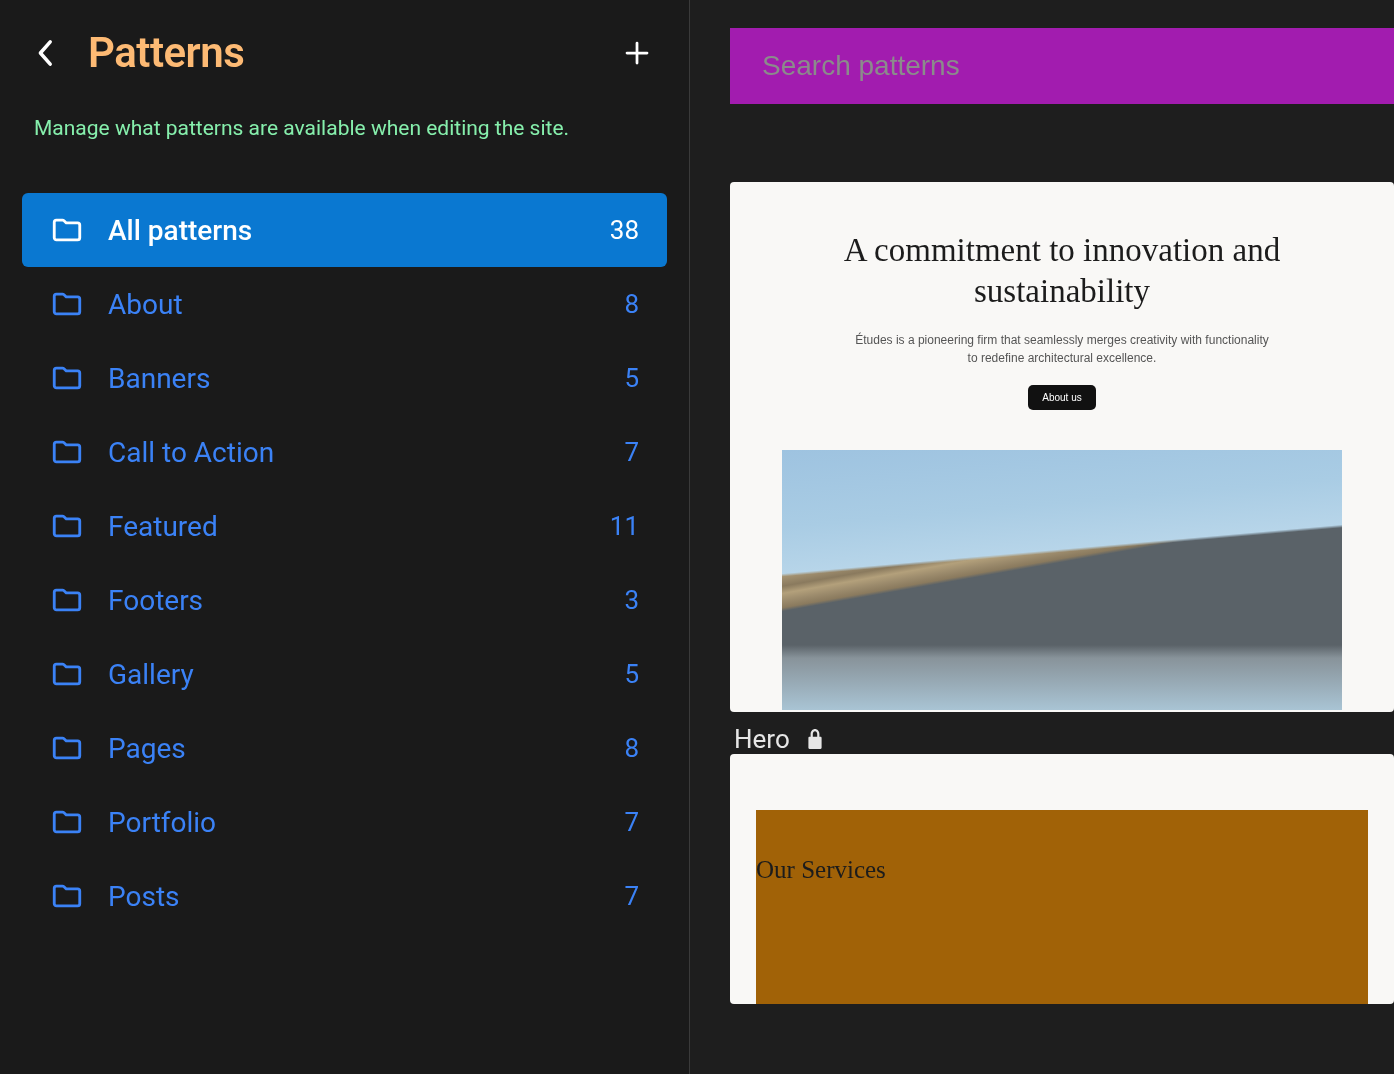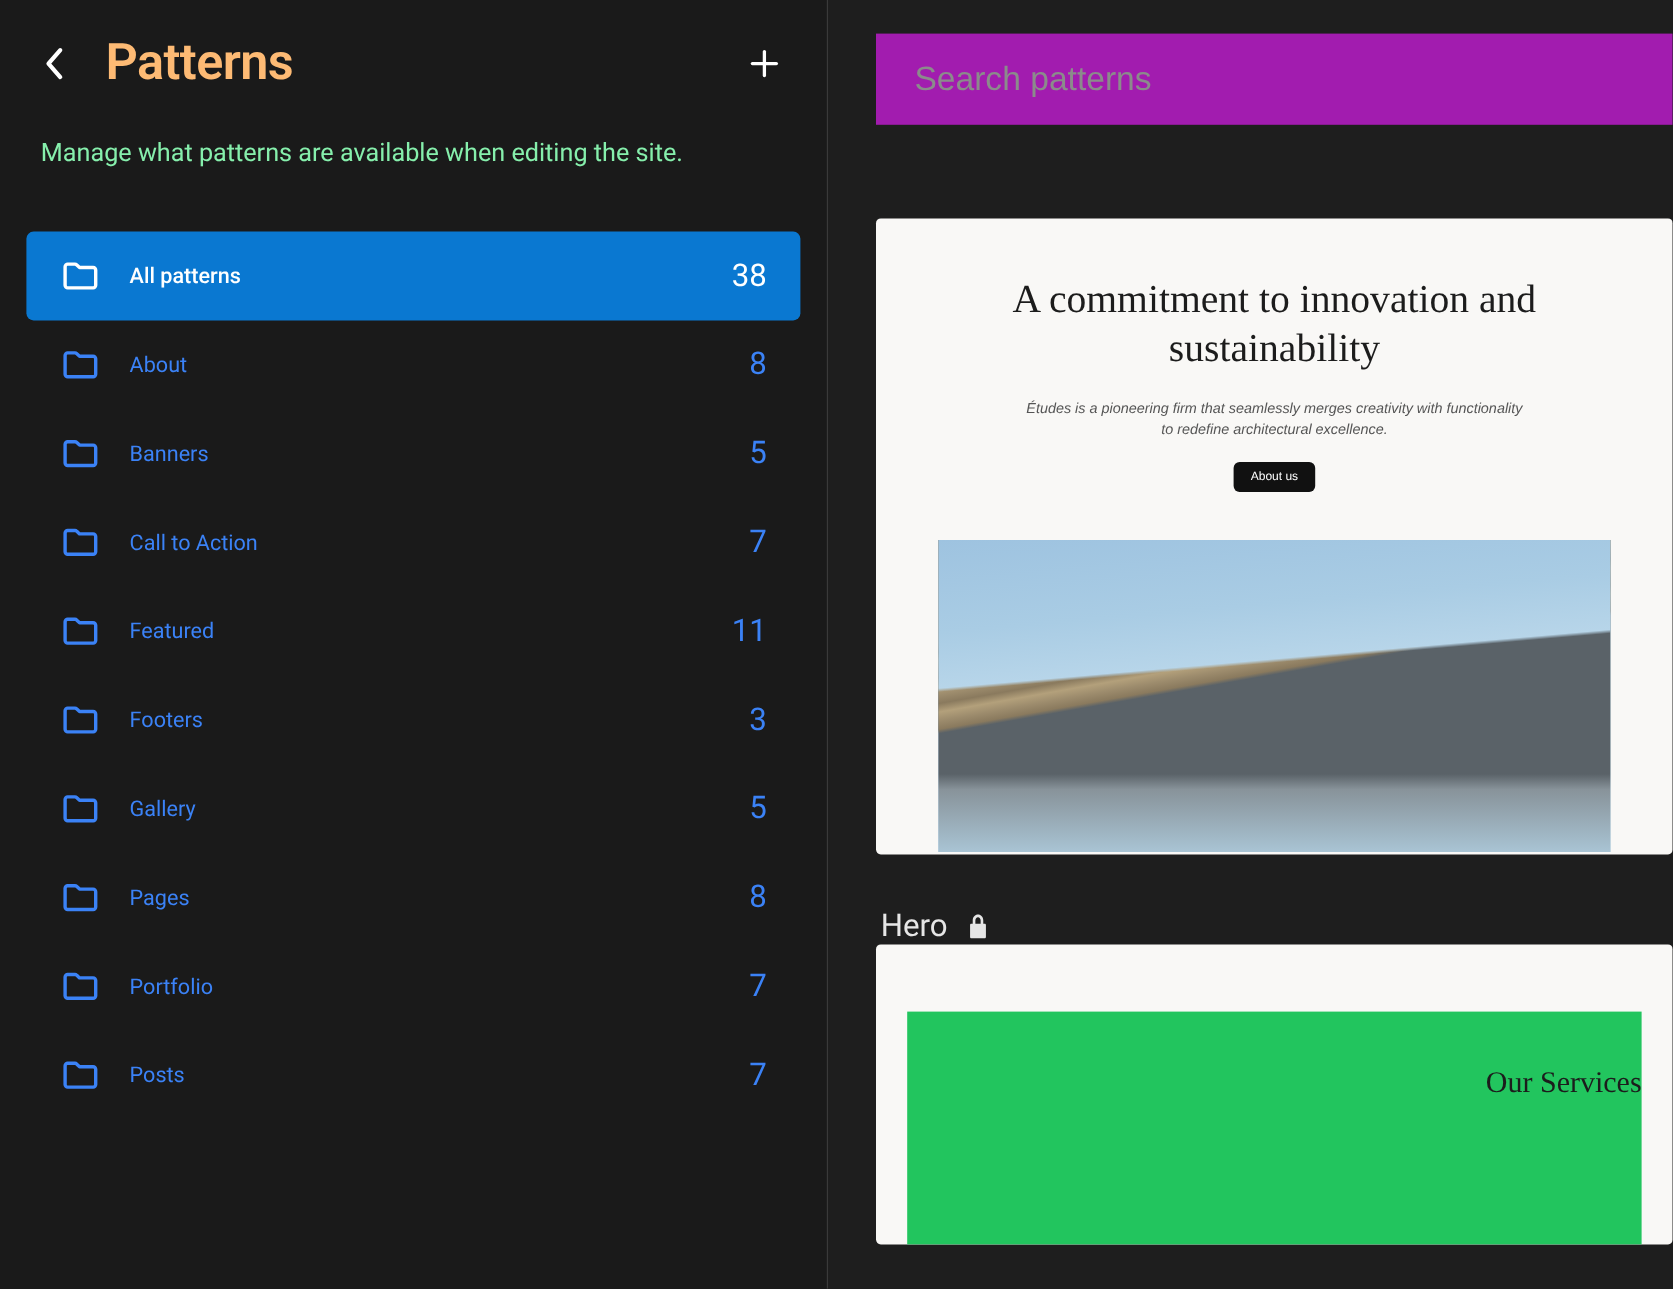--- a/index.html
+++ b/index.html
@@ -90,21 +90,21 @@
   }
   .folder-icon {
     width: 34px;
     height: 34px;
     flex-shrink: 0;
     margin-right: 24px;
     color: inherit;
   }
   .category-label {
     flex: 1;
-    font-size: 18px;
+    font-size: 28px;
     font-weight: 400;
   }
   .category-item.active .category-label { font-weight: 500; }
   .category-count {
     font-size: 26px;
     color: inherit;
   }
   
   .main {
     flex: 1;
@@ -151,21 +151,20 @@
     margin: 0 auto 18px auto;
     max-width: 540px;
   }
   .hero-sub {
     font-size: 12px;
     font-family: -apple-system, sans-serif;
     color: #555;
     line-height: 1.5;
     max-width: 420px;
     margin: 0 auto 18px auto;
-    font-style: italic;
   }
   .hero-btn {
     display: inline-block;
     background: #111;
     color: #fff;
     font-size: 10px;
     font-family: -apple-system, sans-serif;
     padding: 7px 14px;
     border-radius: 5px;
   }
@@ -197,25 +196,25 @@
     color: #e6e6e6;
   }
   
   .services-card {
     height: 250px;
     padding: 56px 24px 0 24px;
     display: flex;
     justify-content: center;
   }
   .services-inner {
-    background: #22c55e;
+    background: #a16207;
     width: 100%;
     max-width: 612px;
     padding-top: 46px;
-    text-align: right;
+    text-align: left;
     font-family: Georgia, 'Times New Roman', serif;
     color: #1c1c1c;
   }
   .services-title {
     font-size: 25px;
     font-weight: 400;
   }
 </style>
 </head>
 <body>
@@ -317,21 +316,21 @@
     <input class="search-bar" type="text" placeholder="Search patterns" style="">
     <div class="preview-area">
 
       <div>
         <div class="preview-card hero-card">
           <h2 class="hero-heading">A commitment to innovation and sustainability</h2>
           <p class="hero-sub">Études is a pioneering firm that seamlessly merges creativity with functionality to redefine architectural excellence.</p>
           <span class="hero-btn">About us</span>
           <div class="hero-image"></div>
         </div>
-        <div class="pattern-label-row" style="margin-top:45px;">
+        <div class="pattern-label-row" style="margin-top:12px;">
           <span class="pattern-label">Hero</span>
           <svg class="lock-icon" viewBox="0 0 16 20" fill="currentColor">
               <path d="M12 8V5.5C12 3 10.2 1 8 1S4 3 4 5.5V8H3c-.6 0-1 .4-1 1v9c0 .6.4 1 1 1h10c.6 0 1-.4 1-1V9c0-.6-.4-1-1-1h-1zM6 5.5C6 4.1 6.9 3 8 3s2 1.1 2 2.5V8H6V5.5z"></path>
             </svg>
         </div>
       </div>
 
       <div>
         <div class="preview-card services-card">
           <div class="services-inner">

